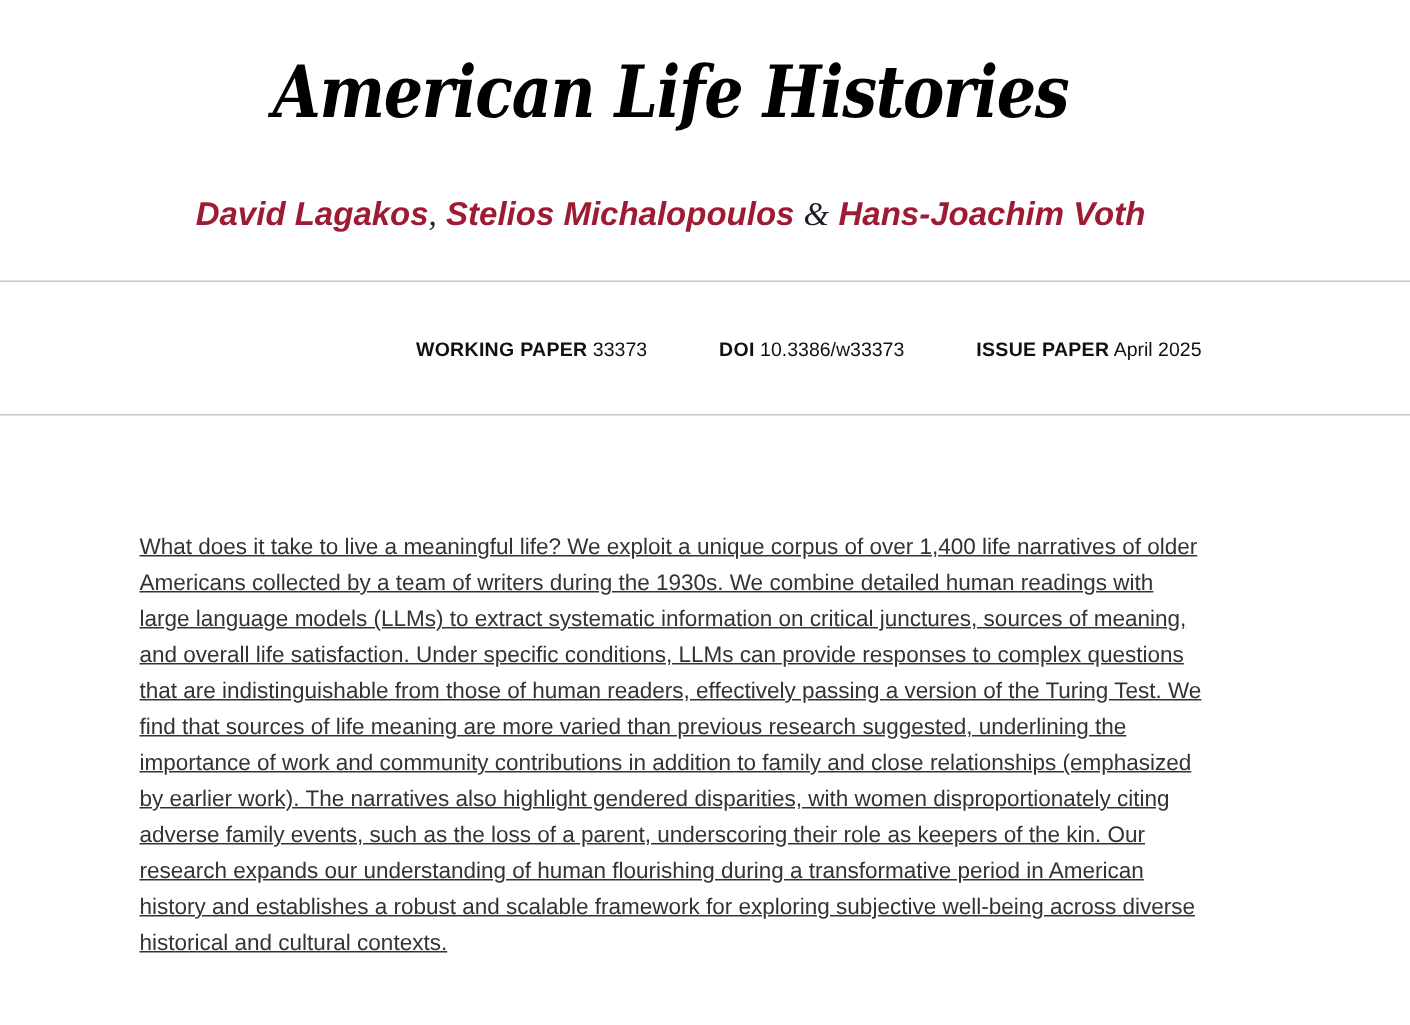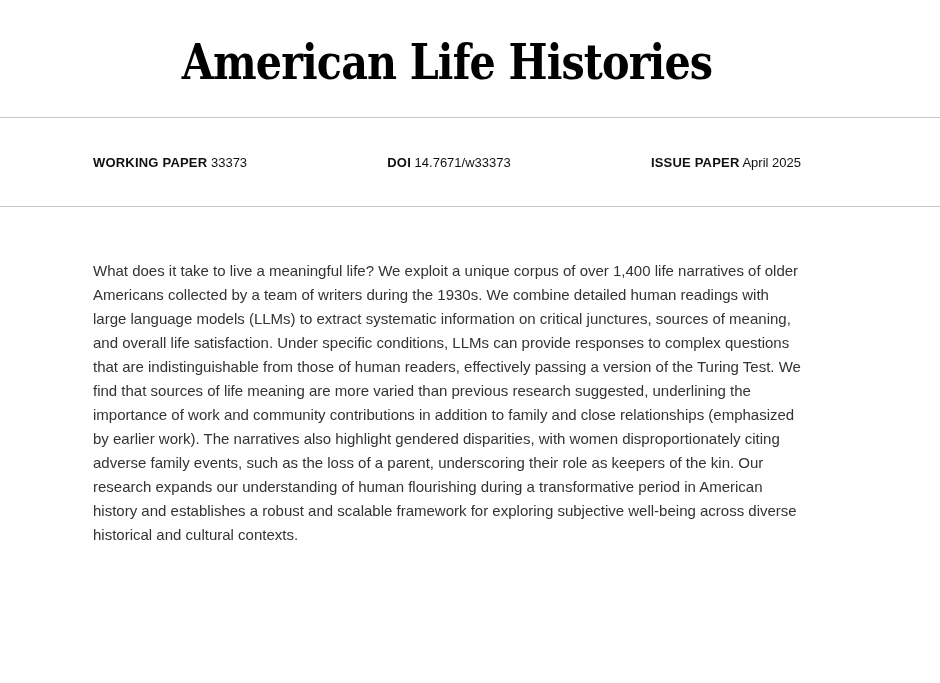--- a/index.html
+++ b/index.html
@@ -10,20 +10,21 @@
   body {
     width: 940px;
     height: 683px;
     overflow: hidden;
     font-family: "Liberation Sans", sans-serif;
     color: #333333;
   }
   .content-col {
     width: 708px;
     margin-left: 93px;
+    font-style: italic;
   }
   
   h1.paper-title {
     margin: 36px 0 0 0;
     text-align: center;
     font-family: "DejaVu Serif", serif;
     font-weight: 700;
     font-size: 48px;
     line-height: 52px;
     letter-spacing: -1px;
@@ -58,49 +59,51 @@
     border-bottom: 1px solid #c6c6c6;
     height: 88px;
     width: 940px;
     display: flex;
     align-items: center;
   }
   .meta-inner {
     width: 708px;
     margin-left: 93px;
     display: flex;
-    justify-content: space-between;
-    gap: 20px;
+    justify-content: flex-end;
+    gap: 48px;
     font-size: 13px;
     color: #111111;
   }
   .meta-item { white-space: nowrap; }
   .meta-label {
     font-weight: 700;
     letter-spacing: 0.2px;
   }
   .meta-value { font-weight: 400; }
   
   .abstract {
     width: 708px;
-    margin: 52px 0 0 93px;
+    margin: 76px 0 0 93px;
     font-size: 15px;
     line-height: 24px;
     color: #333333;
+    text-decoration: underline;
   }
 </style>
 </head>
 <body>
 
 <div class="content-col">
   <h1 class="paper-title">American Life Histories</h1>
 
+  <p class="authors"><a class="author-link" href="#">David Lagakos</a><span class="author-sep">,</span> <a class="author-link" href="#">Stelios Michalopoulos</a> <span class="author-sep">&amp;</span> <a class="author-link" href="#">Hans-Joachim Voth</a></p>
 </div>
 
 <div class="meta-bar">
   <div class="meta-inner">
     <div class="meta-item"><span class="meta-label">WORKING PAPER</span> <span class="meta-value">33373</span></div>
-    <div class="meta-item"><span class="meta-label">DOI</span> <span class="meta-value">14.7671/w33373</span></div>
+    <div class="meta-item"><span class="meta-label">DOI</span> <span class="meta-value">10.3386/w33373</span></div>
     <div class="meta-item"><span class="meta-label">ISSUE PAPER</span> <span class="meta-value">April 2025</span></div>
   </div>
 </div>
 
 <p class="abstract">What does it take to live a meaningful life? We exploit a unique corpus of over 1,400 life narratives of older Americans collected by a team of writers during the 1930s. We combine detailed human readings with large language models (LLMs) to extract systematic information on critical junctures, sources of meaning, and overall life satisfaction. Under specific conditions, LLMs can provide responses to complex questions that are indistinguishable from those of human readers, effectively passing a version of the Turing Test. We find that sources of life meaning are more varied than previous research suggested, underlining the importance of work and community contributions in addition to family and close relationships (emphasized by earlier work). The narratives also highlight gendered disparities, with women disproportionately citing adverse family events, such as the loss of a parent, underscoring their role as keepers of the kin. Our research expands our understanding of human flourishing during a transformative period in American history and establishes a robust and scalable framework for exploring subjective well-being across diverse historical and cultural contexts.</p>
 
 </body></html>

